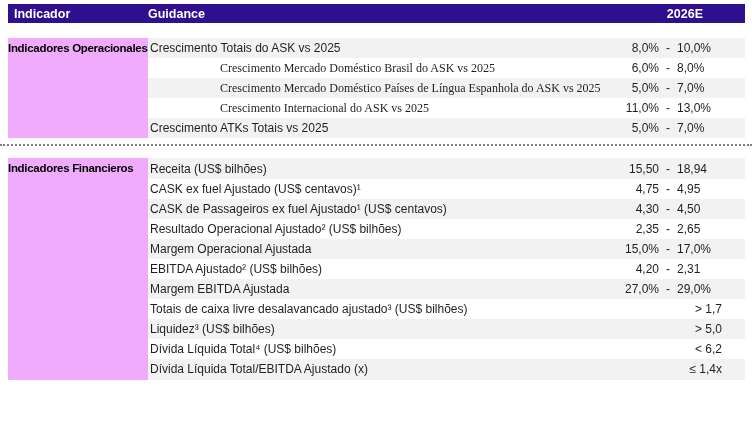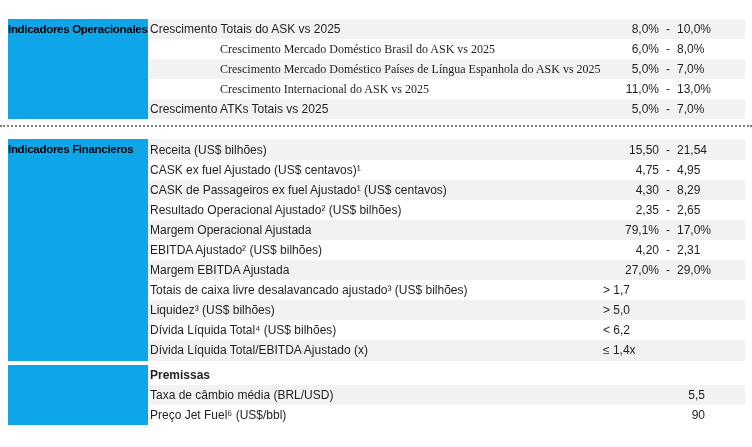--- a/index.html
+++ b/index.html
@@ -33,36 +33,41 @@
     margin:6px 0 12px 0;
   }
   #section-premissas{margin-top:4px;}
   td{
     height:20.1px;vertical-align:middle;white-space:nowrap;overflow:visible;
     font-size:12px;color:var(--text);padding:0;
   }
   td.shaded{background:var(--row-shade);}
   td.label{
     font-weight:bold;font-size:11.5px;letter-spacing:-0.3px;color:#000000;
-    vertical-align:top;padding-top:4px;background:#0ea5e9;
+    vertical-align:top;padding-top:4px;background:#f0abfc;
   }
   td.guidance{padding-left:2px;margin-top:44px;}
   td.guidance.indent{padding-left:72px;font-family:Liberation Serif, serif;}
   td.guidance.bold{font-weight:bold;}
   td.low{text-align:right;}
   td.dash{text-align:center;}
   td.high{padding-right:23px;}
-  td.single{text-align:left;padding-right:23px;}
+  td.single{text-align:right;padding-right:23px;}
   #section-premissas td.single{text-align:right;padding-right:40px;}
 </style>
 </head>
 <body>
 
 <div class="doc">
 
+  <div class="header-bar">
+    <span class="h-ind">Indicador</span>
+    <span class="h-gui">Guidance</span>
+    <span class="h-year">2026E</span>
+  </div>
 
   <table class="gtable" id="section-operacionais">
     <colgroup>
         <col style="width:140px">
         <col style="width:455px">
         <col style="width:56px">
         <col style="width:18px">
         <col style="width:68px">
       </colgroup>
     <tbody>
@@ -109,43 +114,43 @@
         <col style="width:56px">
         <col style="width:18px">
         <col style="width:68px">
       </colgroup>
     <tbody>
         <tr>
           <td class="label" rowspan="11">Indicadores Financieros</td>
           <td class="guidance shaded">Receita (US$ bilhões)</td>
           <td class="low shaded">15,50</td>
           <td class="dash shaded">-</td>
-          <td class="high shaded">21,54</td>
+          <td class="high shaded">18,94</td>
         </tr>
         <tr>
           <td class="guidance">CASK ex fuel Ajustado (US$ centavos)¹</td>
           <td class="low">4,75</td>
           <td class="dash">-</td>
           <td class="high">4,95</td>
         </tr>
         <tr>
           <td class="guidance shaded">CASK de Passageiros ex fuel Ajustado¹ (US$ centavos)</td>
           <td class="low shaded">4,30</td>
           <td class="dash shaded">-</td>
-          <td class="high shaded">8,29</td>
+          <td class="high shaded">4,50</td>
         </tr>
         <tr>
           <td class="guidance">Resultado Operacional Ajustado² (US$ bilhões)</td>
           <td class="low">2,35</td>
           <td class="dash">-</td>
           <td class="high">2,65</td>
         </tr>
         <tr>
           <td class="guidance shaded">Margem Operacional Ajustada</td>
-          <td class="low shaded">79,1%</td>
+          <td class="low shaded">15,0%</td>
           <td class="dash shaded">-</td>
           <td class="high shaded">17,0%</td>
         </tr>
         <tr>
           <td class="guidance">EBITDA Ajustado² (US$ bilhões)</td>
           <td class="low">4,20</td>
           <td class="dash">-</td>
           <td class="high">2,31</td>
         </tr>
         <tr>
@@ -166,38 +171,14 @@
           <td class="guidance">Dívida Líquida Total⁴ (US$ bilhões)</td>
           <td class="single" colspan="3">&lt; 6,2</td>
         </tr>
         <tr>
           <td class="guidance shaded">Dívida Líquida Total/EBITDA Ajustado (x)</td>
           <td class="single shaded" colspan="3">≤ 1,4x</td>
         </tr>
       </tbody>
   </table>
 
-  <table class="gtable" id="section-premissas">
-    <colgroup>
-        <col style="width:140px">
-        <col style="width:455px">
-        <col style="width:56px">
-        <col style="width:18px">
-        <col style="width:68px">
-      </colgroup>
-    <tbody>
-        <tr>
-          <td class="label" rowspan="3"></td>
-          <td class="guidance bold">Premissas</td>
-          <td colspan="3"></td>
-        </tr>
-        <tr>
-          <td class="guidance shaded">Taxa de câmbio média (BRL/USD)</td>
-          <td class="single shaded" colspan="3">5,5</td>
-        </tr>
-        <tr>
-          <td class="guidance">Preço Jet Fuel⁶ (US$/bbl)</td>
-          <td class="single" colspan="3">90</td>
-        </tr>
-      </tbody>
-  </table>
 
 </div>
 
 </body></html>

